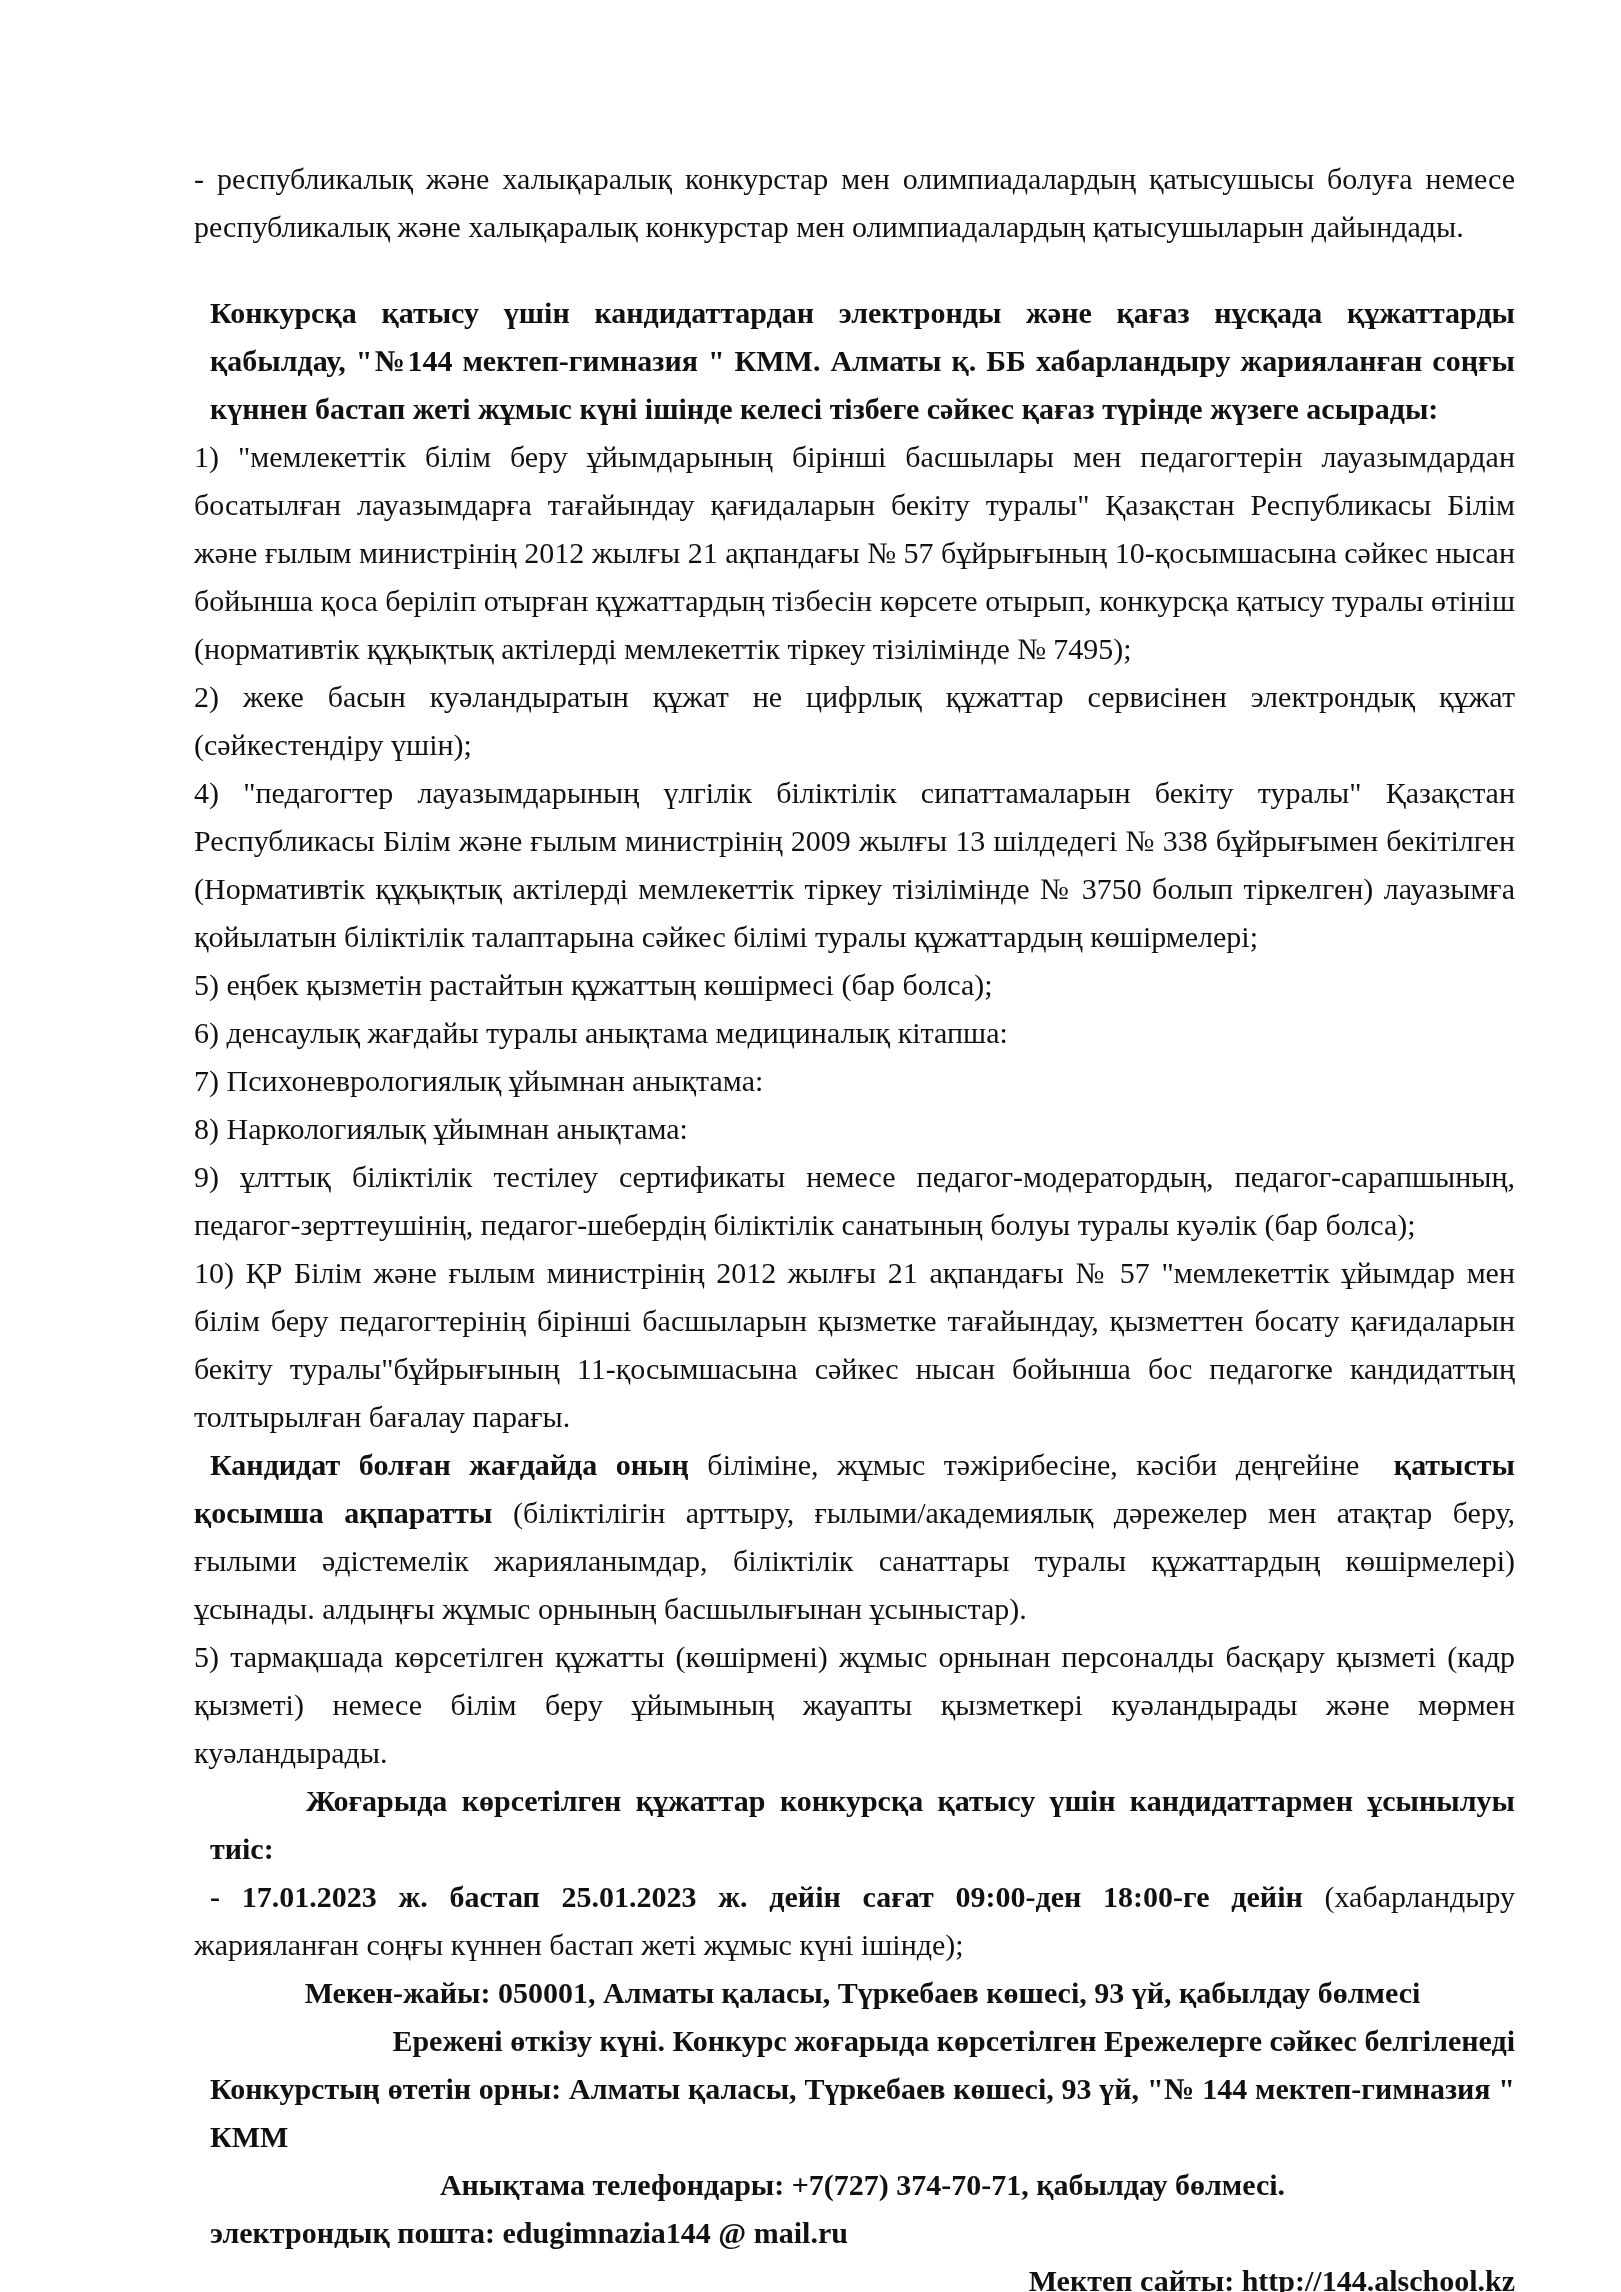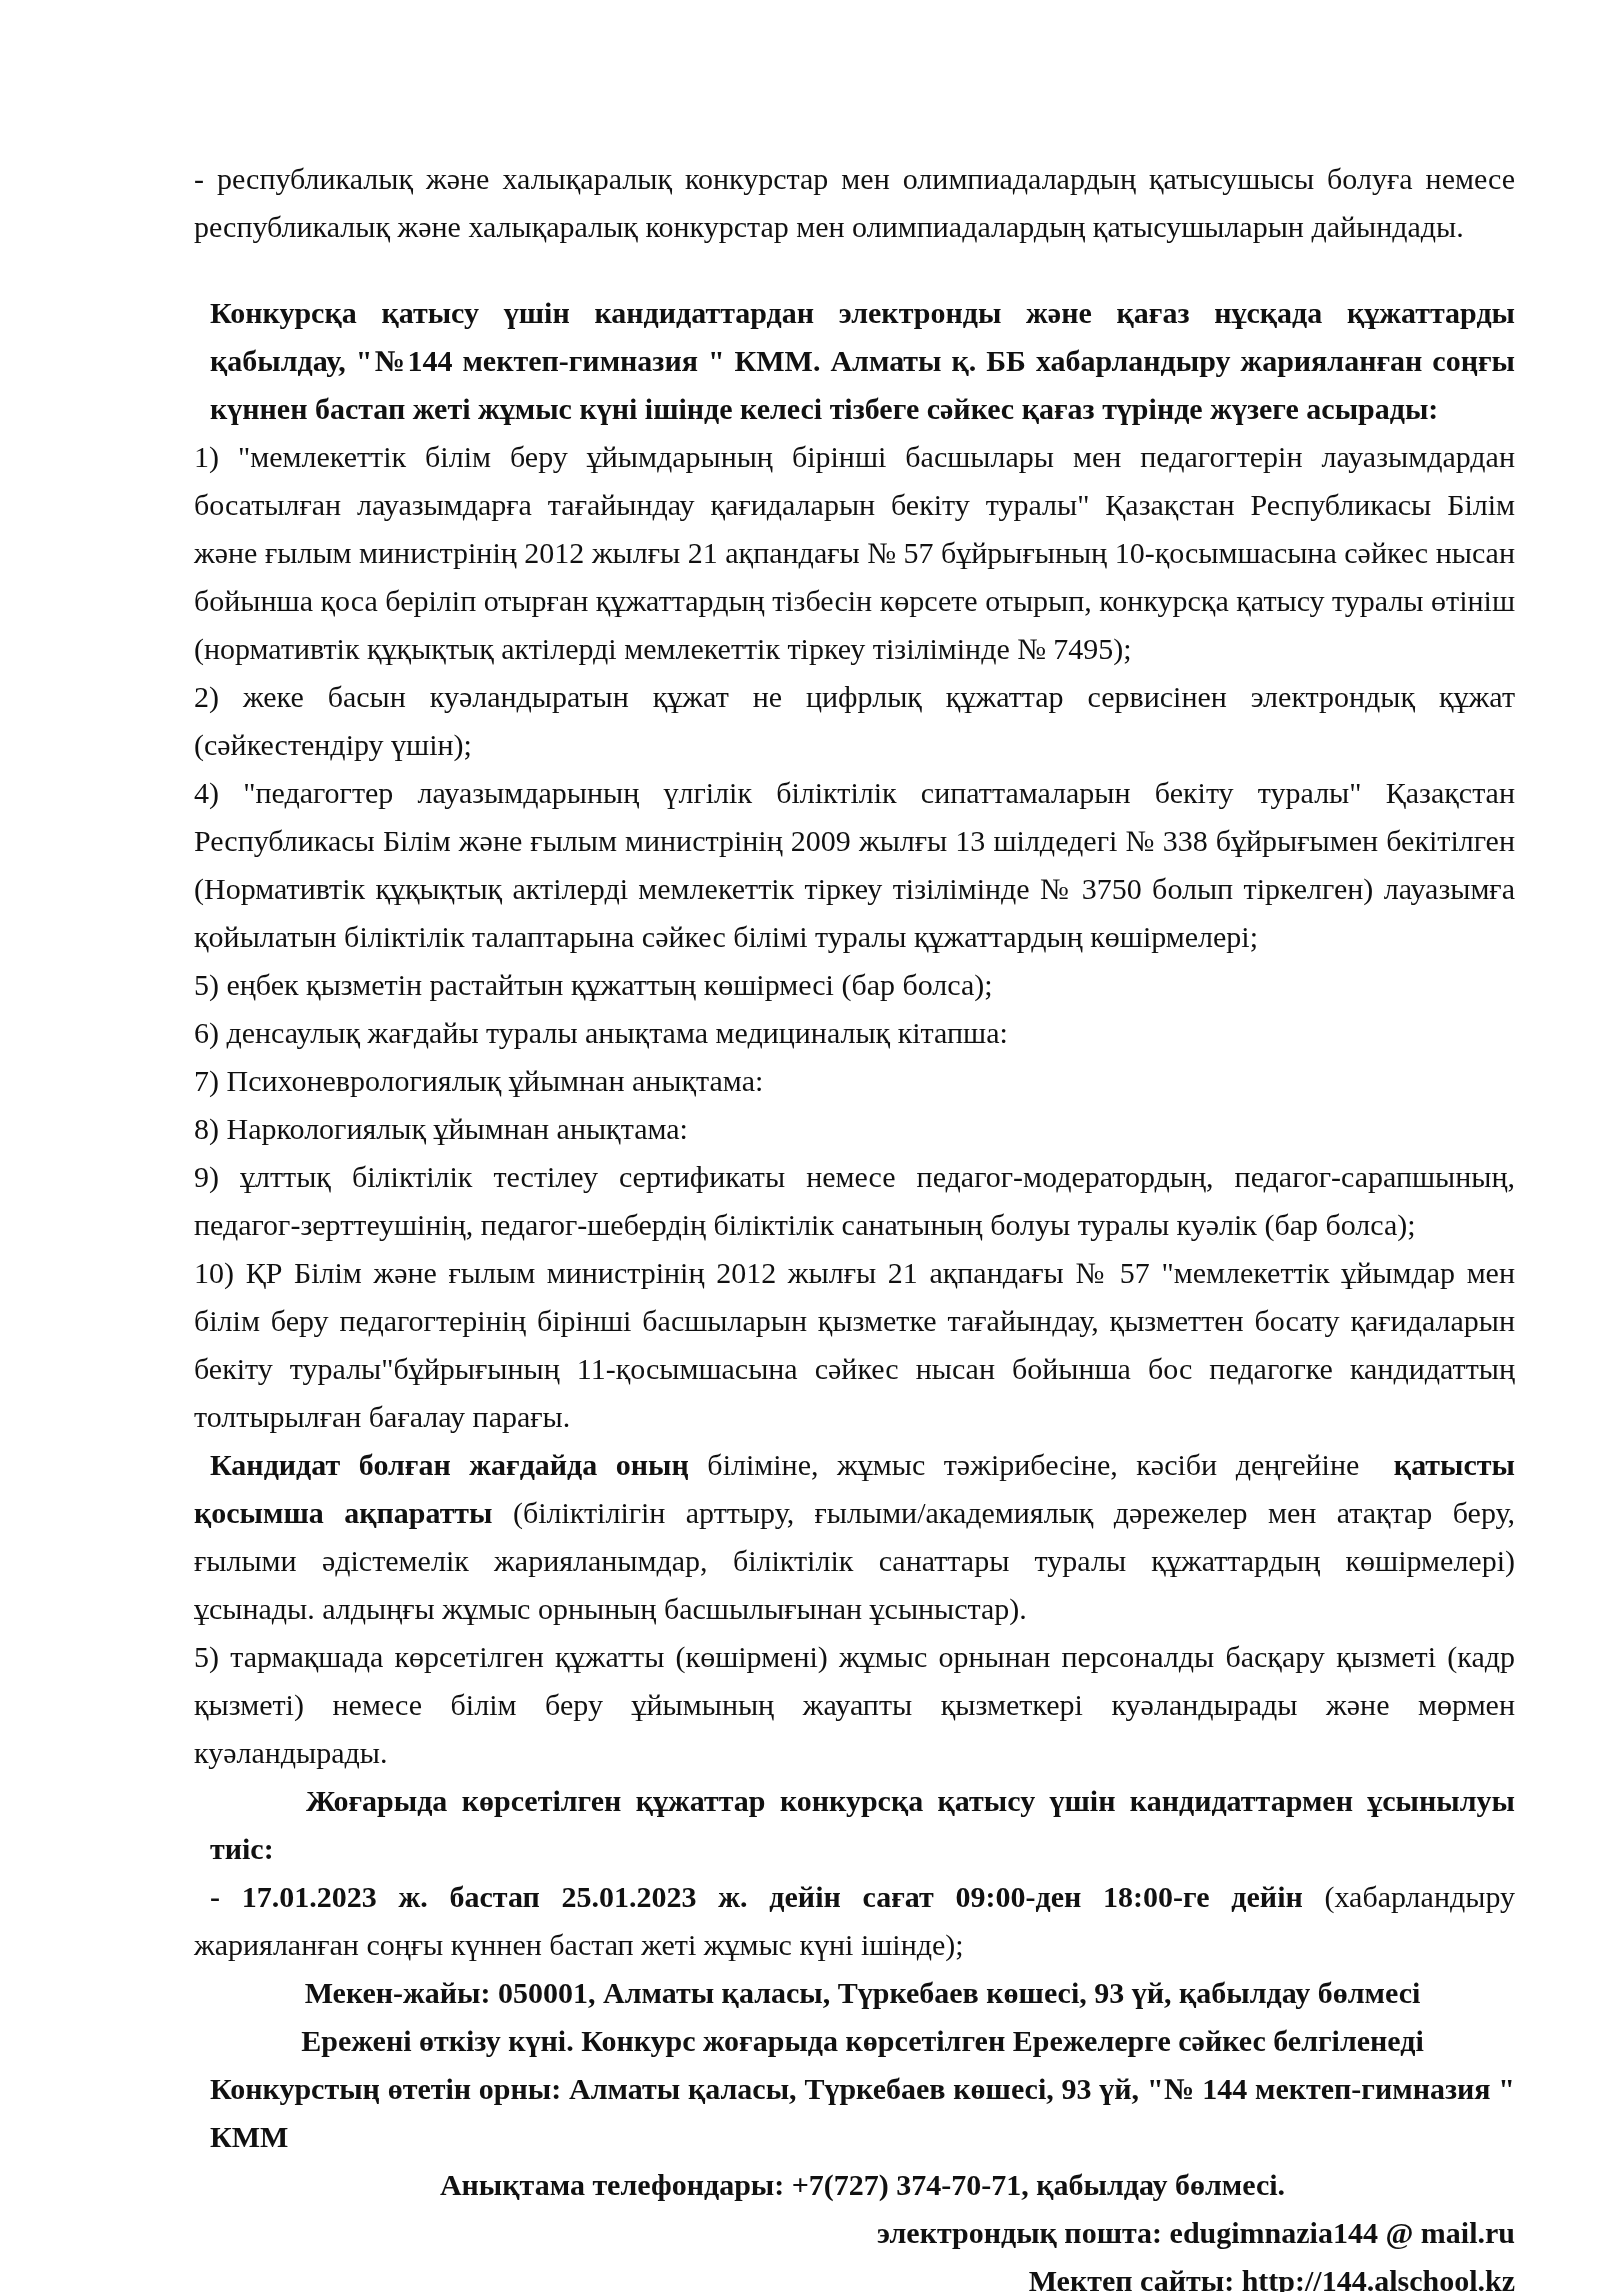--- a/index.html
+++ b/index.html
@@ -39,19 +39,19 @@
 
   <p class="p"><span class="b">Кандидат болған жағдайда оның</span><span> біліміне, жұмыс тәжірибесіне, кәсіби деңгейіне </span><span class="b">қатысты қосымша ақпаратты</span><span> (біліктілігін арттыру, ғылыми/академиялық дәрежелер мен атақтар беру, ғылыми әдістемелік жарияланымдар, біліктілік санаттары туралы құжаттардың көшірмелері) ұсынады. алдыңғы жұмыс орнының басшылығынан ұсыныстар).</span></p>
 
   <p class="p">5) тармақшада көрсетілген құжатты (көшірмені) жұмыс орнынан персоналды басқару қызметі (кадр қызметі) немесе білім беру ұйымының жауапты қызметкері куәландырады және мөрмен куәландырады.</p>
 
   <p class="p b indent">Жоғарыда көрсетілген құжаттар конкурсқа қатысу үшін кандидаттармен ұсынылуы тиіс:</p>
 
   <p class="p"><span class="b">- 17.01.2023 ж. бастап 25.01.2023 ж. дейін сағат 09:00-ден 18:00-ге дейін</span><span> (хабарландыру жарияланған соңғы күннен бастап жеті жұмыс күні ішінде);</span></p>
 
   <p class="p b" style="text-align:center">Мекен-жайы: 050001, Алматы қаласы, Түркебаев көшесі, 93 үй, қабылдау бөлмесі</p>
-  <p class="p b" style="text-align:center">Ережені өткізу күні. Конкурс жоғарыда көрсетілген Ережелерге сәйкес белгіленеді</p>
+  <p class="p b" style="text-align:right">Ережені өткізу күні. Конкурс жоғарыда көрсетілген Ережелерге сәйкес белгіленеді</p>
   <p class="p b">Конкурстың өтетін орны: Алматы қаласы, Түркебаев көшесі, 93 үй, "№ 144 мектеп-гимназия " КММ</p>
   <p class="p b" style="text-align:center">Анықтама телефондары: +7(727) 374-70-71, қабылдау бөлмесі.</p>
-  <p class="p b" style="text-align:right">электрондық пошта: edugimnazia144 @ mail.ru</p>
+  <p class="p b" style="text-align:left">электрондық пошта: edugimnazia144 @ mail.ru</p>
   <p class="p b" style="text-align:right">Мектеп сайты: http://144.alschool.kz</p>
 </div>
 
 
 </body></html>

